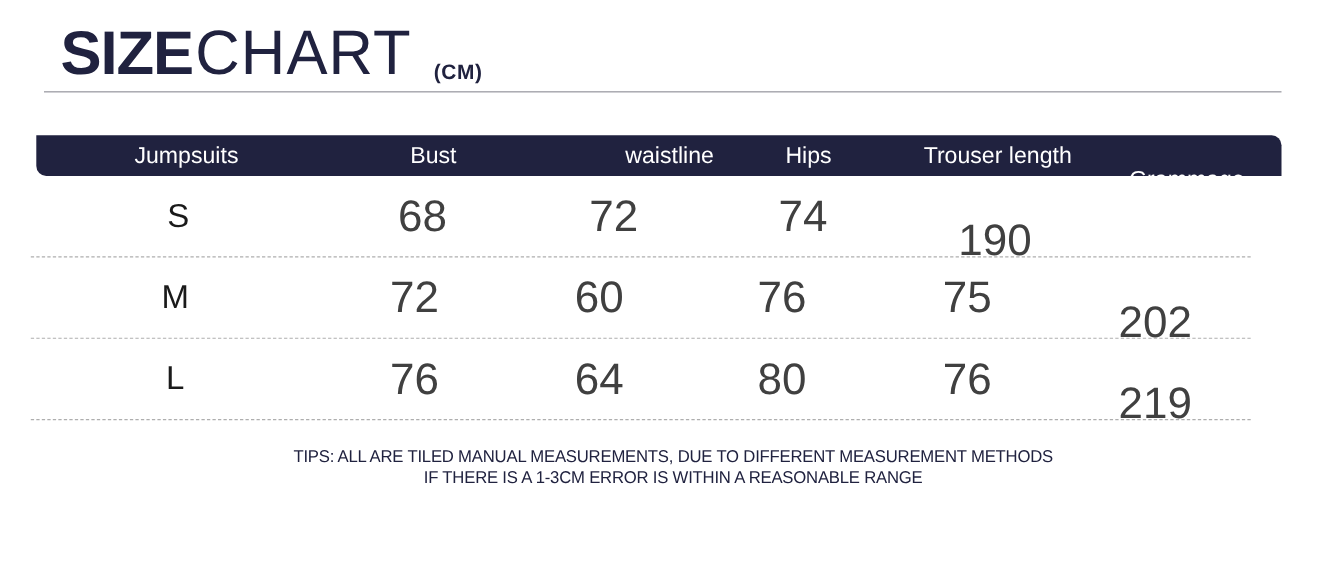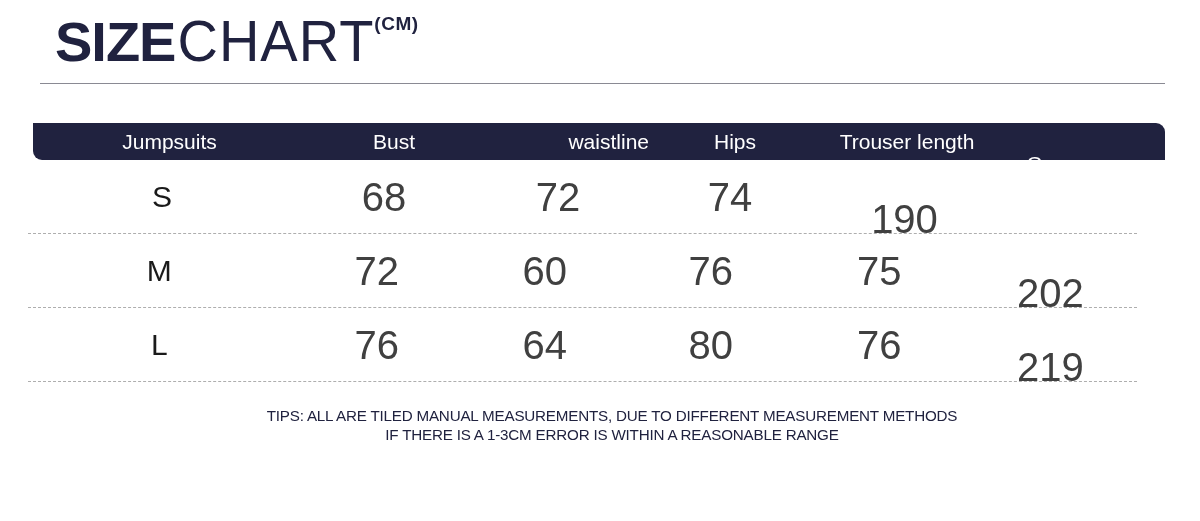--- a/index.html
+++ b/index.html
@@ -21,21 +21,21 @@
     background: #ffffff;
   }
 
   
   .title-block {
     position: absolute;
     left: 55px;
     top: 14px;
     height: 62px;
     display: flex;
-    align-items: flex-start;
+    align-items: flex-end;
     white-space: nowrap;
   }
   .title-bold {
     font-family: "Liberation Sans", sans-serif;
     font-size: 56px;
     font-weight: 700;
     letter-spacing: -1px;
     color: #20223f;
     line-height: 1;
   }
@@ -49,20 +49,21 @@
     margin-left: 2px;
     transform: scaleY(1.02);
   }
   .title-unit {
     font-family: "Liberation Sans", sans-serif;
     font-size: 19px;
     font-weight: 700;
     letter-spacing: 0.5px;
     color: #20223f;
     line-height: 1;
+    margin-left: 20px;
     font-variant: small-caps;
   }
 
   
   .title-rule {
     position: absolute;
     left: 40px;
     top: 83px;
     width: 1125px;
     height: 1px;

